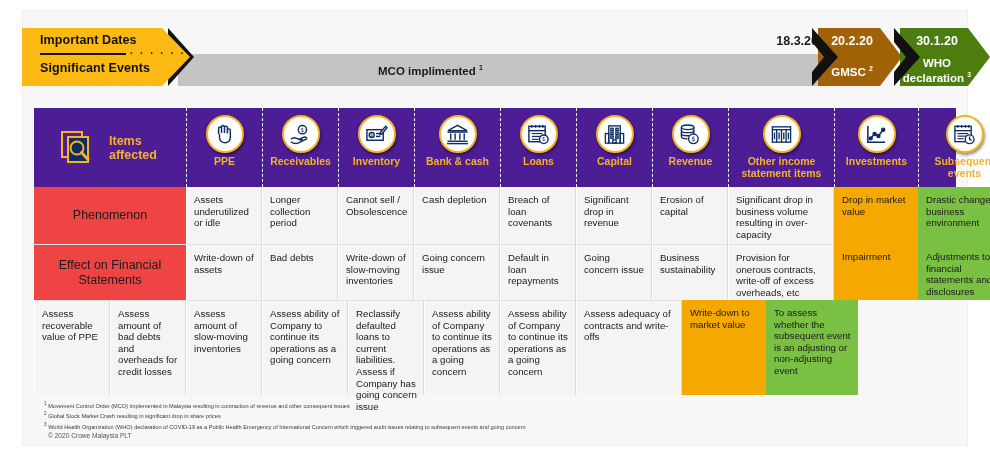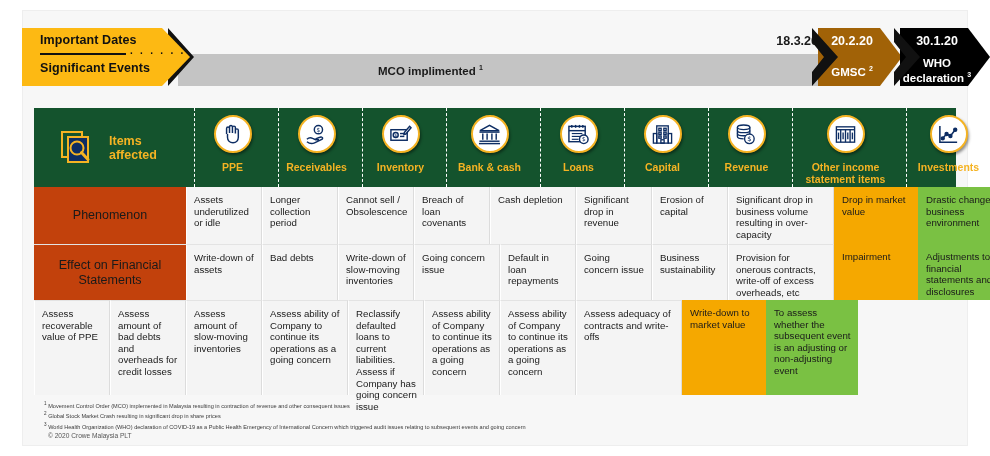--- a/index.html
+++ b/index.html
@@ -84,21 +84,21 @@
 
   
   #seg-gmsc {
     left: 796px; width: 84px;
     background: #a16207;
     clip-path: polygon(0 0, 62px 0, 84px 29px, 62px 58px, 0 58px);
   }
   
   #seg-who {
     left: 878px; width: 90px;
-    background: #000000;
+    background: #4d7c0f;
     clip-path: polygon(0 0, 68px 0, 90px 29px, 68px 58px, 0 58px);
   }
   #seg-gmsc .tl-top, #seg-who .tl-top,
   #seg-gmsc .tl-bot, #seg-who .tl-bot {
     justify-content: center; background: transparent;
   }
   #seg-gmsc .tl-top span, #seg-who .tl-top span {
     font-size: 12.5px; font-weight: bold; color: #ffffff;
     margin-right: 16px;
   }
@@ -106,44 +106,43 @@
     font-size: 11.5px; font-weight: bold; color: #ffffff;
     margin-right: 16px; text-align: center; line-height: 12px;
   }
   sup { font-size: 7px; vertical-align: super; }
 
   
   .blue-head {
     position: absolute;
     left: 34px; top: 108px;
     width: 922px; height: 79px;
-    background: #14532d;
+    background: #4c1d95;
     display: flex;
-    gap: 8px;
   }
   .bh-first {
     width: 152px; flex: none;
     display: flex; align-items: center; gap: 9px;
     padding-left: 22px;
   }
   .bh-first .ttl {
     font-size: 12.5px; font-weight: bold; color: #f5b323;
     line-height: 14px;
   }
   .bh-col {
     flex: none;
     display: flex; flex-direction: column;
     align-items: center; justify-content: flex-start;
     padding-top: 7px;
     border-left: 1px dashed #ffffff;
     position: relative;
   }
   .bh-col .cap {
     font-size: 10.5px; font-weight: bold; color: #f5b323;
-    text-align: center; line-height: 11.5px; margin-top: 9px;
+    text-align: center; line-height: 11.5px; margin-top: 3px;
     padding: 0 2px;
   }
   .circ {
     width: 38px; height: 38px; border-radius: 50%;
     background: #ffffff; border: 2.5px solid #f5b323;
     display: flex; align-items: center; justify-content: center;
     box-shadow: 1px 2px 3px rgba(0,0,0,.45);
   }
   .circ svg { display:block; }
 
@@ -152,21 +151,21 @@
     position: absolute;
     left: 34px; top: 187px;
     width: 922px; height: 208px;
   }
   .trow { display: flex; width: 100%; }
   .rowlabel {
     width: 152px; flex: none;
     display: flex; align-items: center; justify-content: center;
     font-size: 12.5px; color: #1a1a1a; text-align: center;
     padding: 4px 10px; line-height: 15px;
-    background: #c2410c;
+    background: #ef4444;
   }
   .cell {
     flex: none;
     font-size: 9.7px; color: #1a1a1a; line-height: 11.6px;
     padding: 7px 6px 6px 7px;
     background: #f4f4f4;
     border-left: 1px solid #ffffff;
     border-right: 1px solid #dcdcdc;
   }
   .cell.orange { background: #f5a800; border-right-color: #f5a800; border-left-color:#f5a800; }
@@ -405,22 +404,22 @@
     </div>
   </div>
 
   <div class="tbl">
 
     <div class="trow" style="height:57px">
       <div class="rowlabel">Phenomenon</div>
       <div class="cell" style="width:76px;height:57px">Assets underutilized or idle</div>
       <div class="cell" style="width:76px;height:57px">Longer collection period</div>
       <div class="cell" style="width:76px;height:57px">Cannot sell / Obsolescence</div>
+      <div class="cell" style="width:86px;height:57px">Cash depletion</div>
       <div class="cell" style="width:76px;height:57px">Breach of loan covenants</div>
-      <div class="cell" style="width:86px;height:57px">Cash depletion</div>
       <div class="cell" style="width:76px;height:57px">Significant drop in revenue</div>
       <div class="cell" style="width:76px;height:57px">Erosion of capital</div>
       <div class="cell" style="width:106px;height:57px">Significant drop in business volume resulting in over-capacity</div>
       <div class="cell orange" style="width:84px;height:57px">Drop in market value</div>
       <div class="cell green" style="width:92px;height:57px">Drastic change in business environment</div>
     </div>
 
     <div class="trow" style="height:56px">
       <div class="rowlabel sep">Effect on Financial Statements</div>
       <div class="cell sep" style="width:76px;height:56px">Write-down of assets</div>

